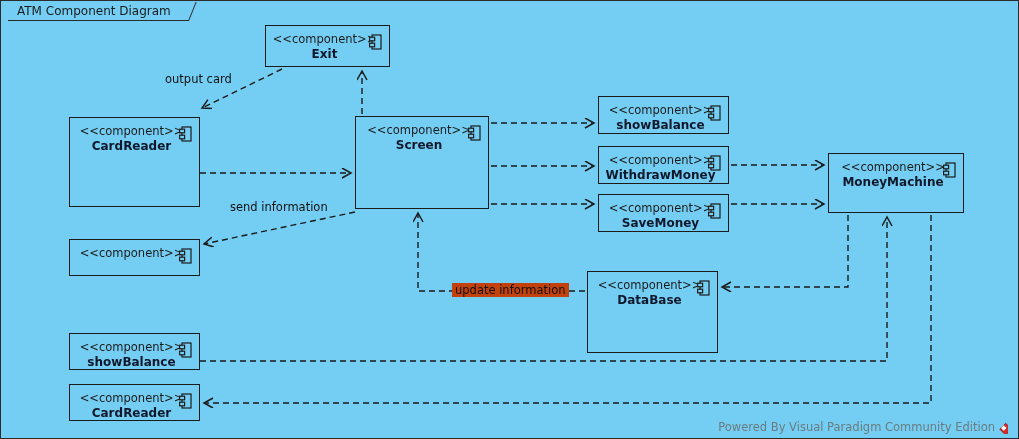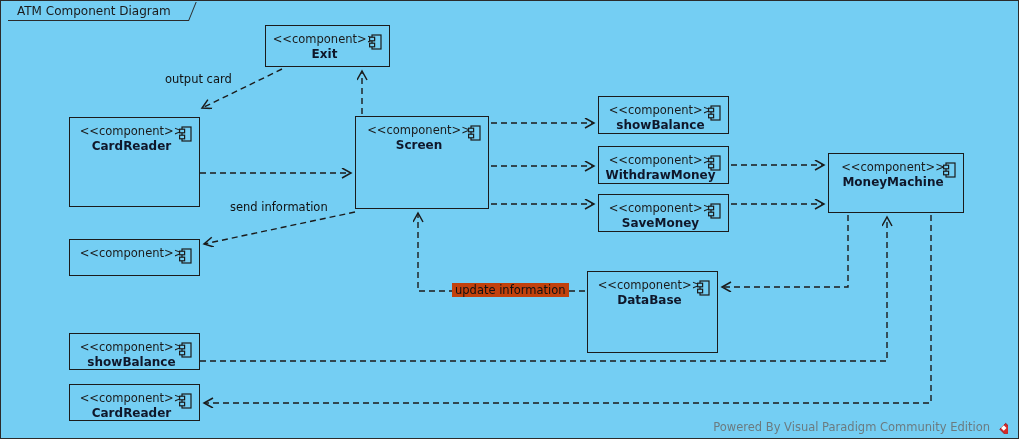--- a/index.html
+++ b/index.html
@@ -91,21 +91,20 @@
   }
   .watermark {
     position: absolute;
     right: 10px;
     bottom: 4px;
     font-size: 11.5px;
     color: #6b7b80;
     white-space: nowrap;
     display: flex;
     align-items: center;
-    gap: 5px;
   }
   .vp-logo { width: 13px; height: 13px; display: block; }
 </style>
 </head>
 <body>
 
 <div id="canvas">
 
   <svg id="edge-layer" viewBox="0 0 1019 439" xmlns="http://www.w3.org/2000/svg">
     <defs>

